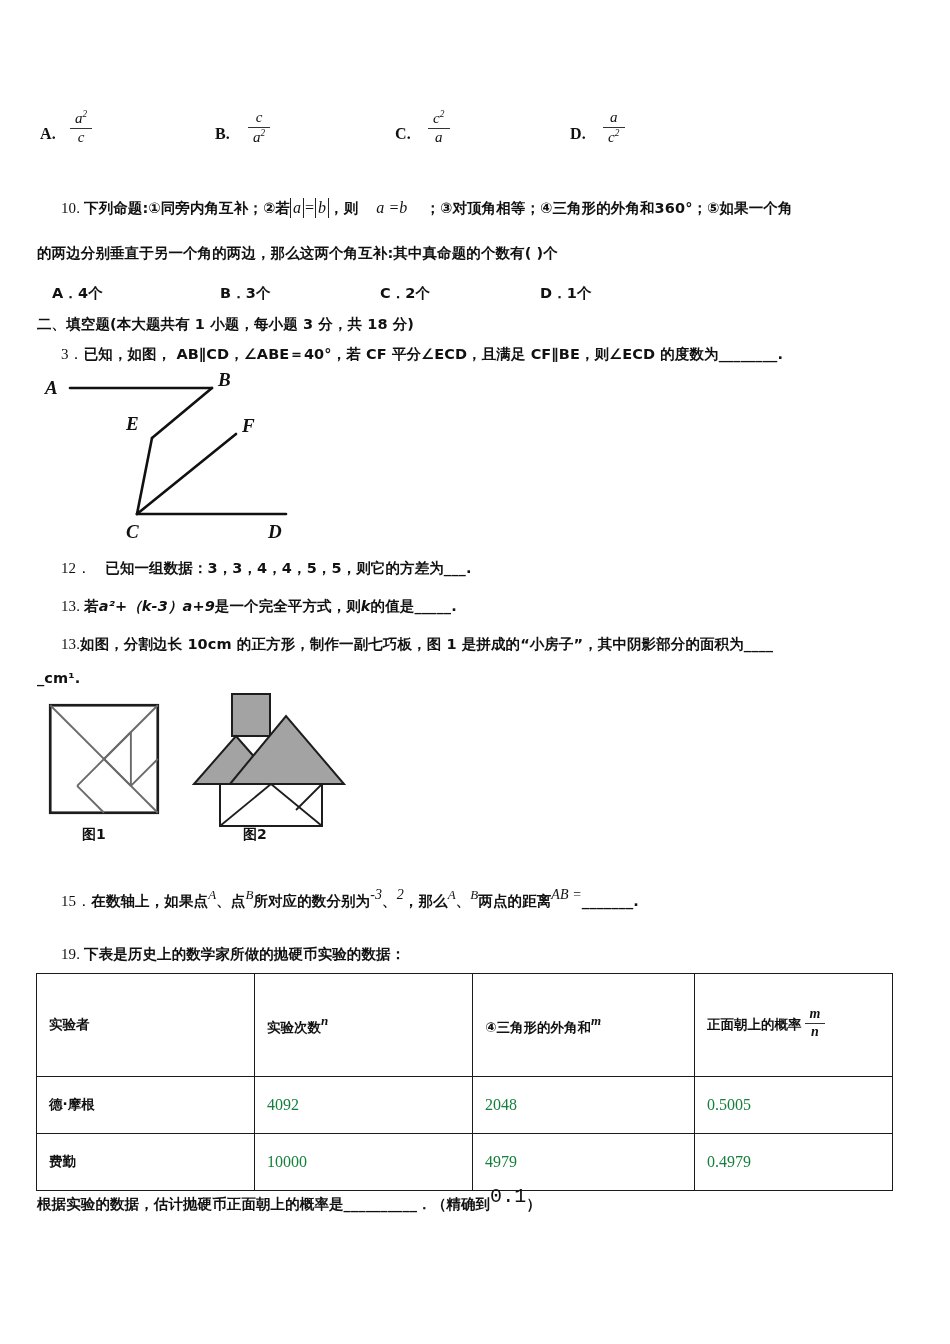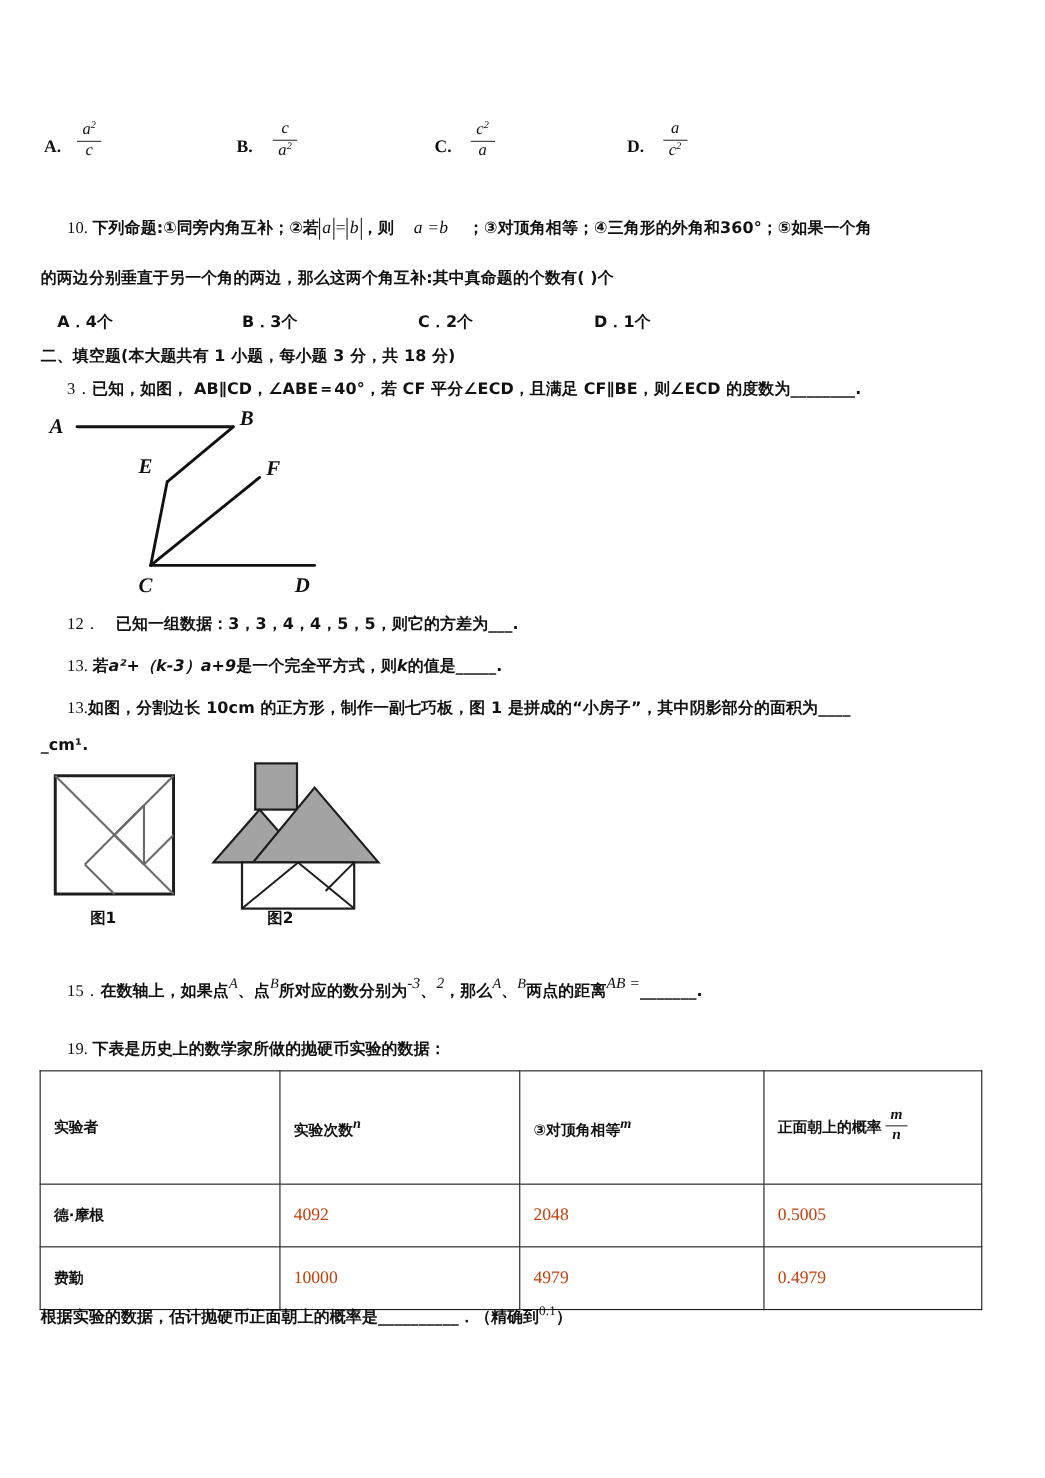--- a/index.html
+++ b/index.html
@@ -102,21 +102,21 @@
     font-size: 13.5px;
     font-weight: 700;
     text-align: left;
     vertical-align: middle;
     color: #111;
   }
   table.exp-table td.val {
     font-family: "Liberation Serif", serif;
     font-weight: 400;
     font-size: 16px;
-    color: #c2410c;
+    color: #15803d;
   }
   table.exp-table tr.head td { height: 86px; vertical-align: middle; }
   table.exp-table tr.body td { height: 40px; }
 
   svg { display: block; }
   .fig-cap {
     position: absolute;
     font-family: "DejaVu Sans", "Liberation Sans", sans-serif;
     font-weight: 700;
     font-size: 14px;
@@ -278,35 +278,35 @@
     <colgroup>
       <col style="width:218px">
       <col style="width:218px">
       <col style="width:222px">
       <col style="width:198px">
     </colgroup>
     <tbody>
       <tr class="head">
         <td><span>实验者</span></td>
         <td><span>实验次数</span><span class="supvar">n</span></td>
-        <td><span>③对顶角相等</span><span class="supvar">m</span></td>
+        <td><span>④三角形的外角和</span><span class="supvar">m</span></td>
         <td><span>正面朝上的概率</span><span class="frac" style="font-size:14px; margin-left:3px;"><span class="num">m</span><span class="den">n</span></span></td>
       </tr>
       <tr class="body">
         <td>德·摩根</td>
         <td class="val">4092</td>
         <td class="val">2048</td>
         <td class="val">0.5005</td>
       </tr>
       <tr class="body">
         <td>费勤</td>
         <td class="val">10000</td>
         <td class="val">4979</td>
         <td class="val">0.4979</td>
       </tr>
     </tbody>
   </table>
 
   <div class="blk" style="left:37px; top:1183px; width:895px;">
-    <span class="cn">根据实验的数据，估计抛硬币正面朝上的概率是</span><span class="cn">__________</span><span class="cn">．（精确到</span><span class="supvar" style="font-size:12px; font-style:normal;">0.1</span><span class="cn">）</span>
+    <span class="cn">根据实验的数据，估计抛硬币正面朝上的概率是</span><span class="cn">__________</span><span class="cn">．（精确到</span><span class="supvar" style="font-size:20px; font-style:normal;font-family:Liberation Mono, monospace;">0.1</span><span class="cn">）</span>
   </div>
 
 </div>
 
 </body></html>

